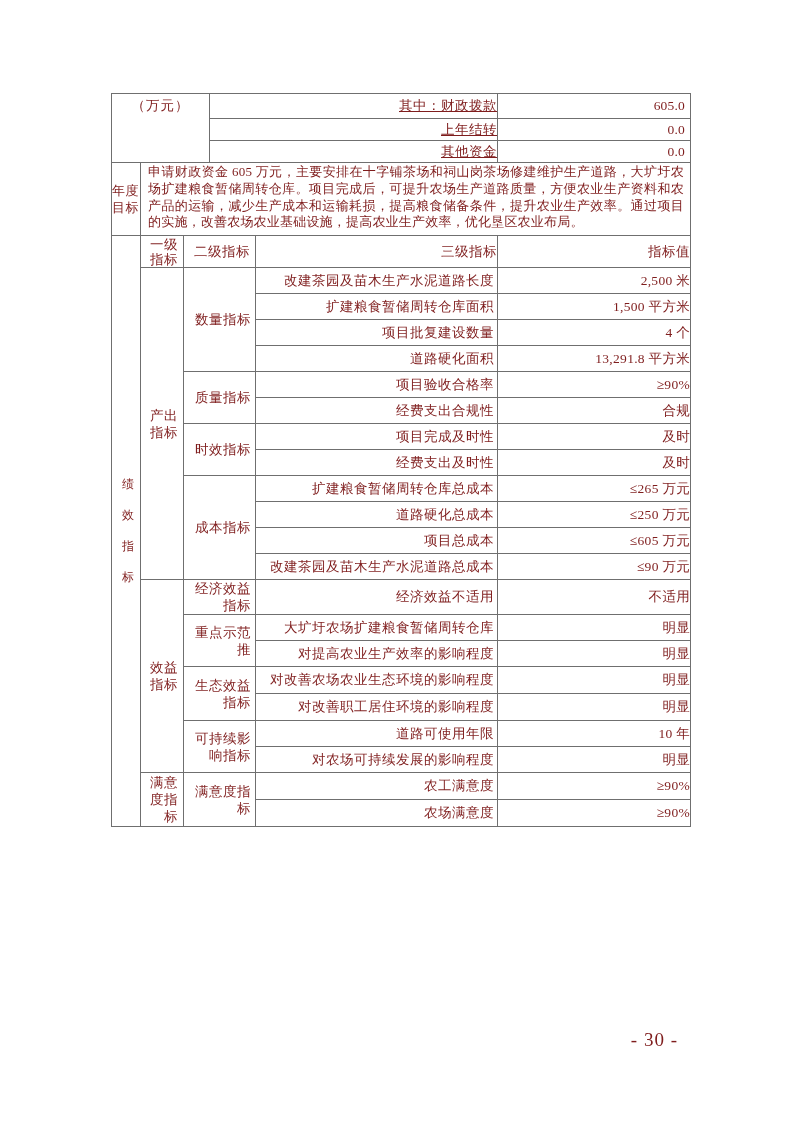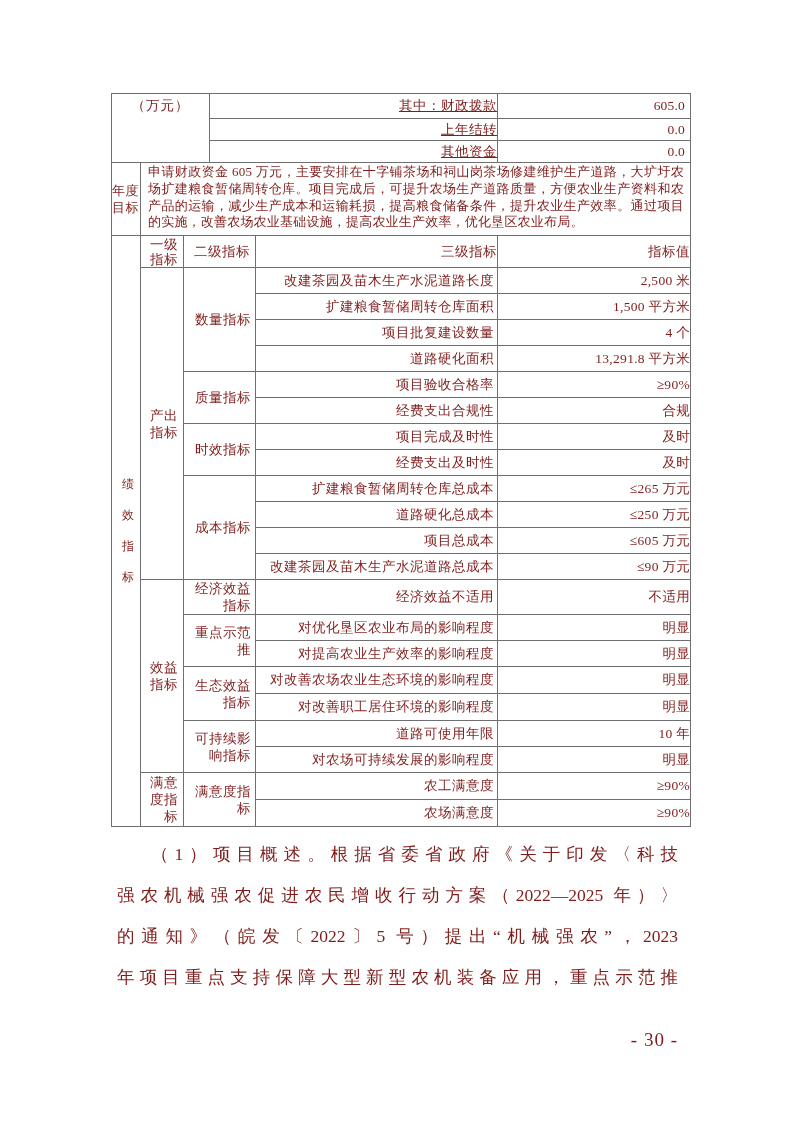--- a/index.html
+++ b/index.html
@@ -183,21 +183,21 @@
         </tr>
 
         <tr class="h27">
           <td class="lvl1-cell" rowspan="7">效益指标</td>
           <td class="lvl2-cell">经济效益指标</td>
           <td class="ind-cell">经济效益不适用</td>
           <td class="val-cell">不适用</td>
         </tr>
         <tr>
           <td class="lvl2-cell" rowspan="2">重点示范推</td>
-          <td class="ind-cell">对优化垦区农业布局的影响程度</td>
+          <td class="ind-cell">大圹圩农场扩建粮食暂储周转仓库</td>
           <td class="val-cell">明显</td>
         </tr>
         <tr>
           <td class="ind-cell">对提高农业生产效率的影响程度</td>
           <td class="val-cell">明显</td>
         </tr>
         <tr class="h27">
           <td class="lvl2-cell" rowspan="2">生态效益指标</td>
           <td class="ind-cell">对改善农场农业生态环境的影响程度</td>
           <td class="val-cell">明显</td>
@@ -224,22 +224,16 @@
         </tr>
         <tr class="h27">
           <td class="ind-cell">农场满意度</td>
           <td class="val-cell">≥90%</td>
         </tr>
       </tbody>
     </table>
   </div>
 
   <div class="bottom">
-    <div>
-      <div class="para-line first">（1）项目概述。根据省委省政府《关于印发〈科技</div>
-      <div class="para-line">强农机械强农促进农民增收行动方案（2022—2025 年）〉</div>
-      <div class="para-line">的通知》（皖发〔2022〕5 号）提出“机械强农”，2023</div>
-      <div class="para-line">年项目重点支持保障大型新型农机装备应用，重点示范推</div>
-    </div>
   </div>
 
   <div class="page-num">- 30 -</div>
 </div>
 
 </body></html>

